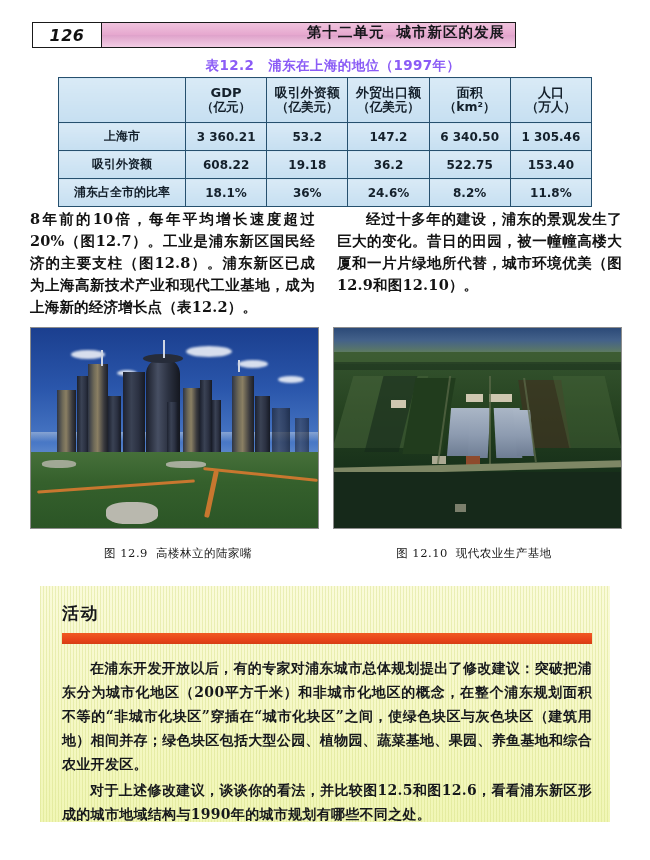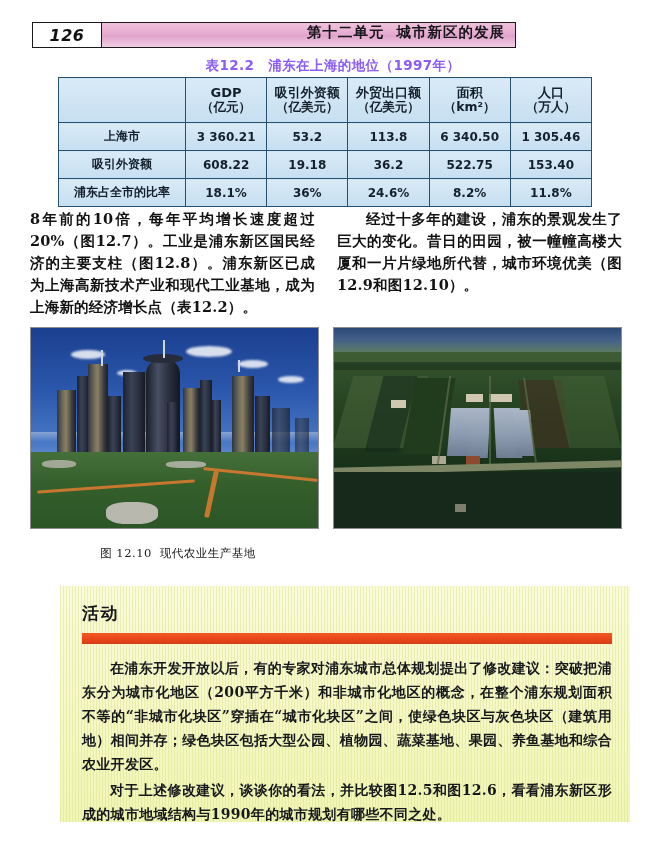--- a/index.html
+++ b/index.html
@@ -248,21 +248,21 @@
     font-size: 11.5px;
     color: #1a1a1a;
     font-family: "DejaVu Serif", "Liberation Serif", serif;
     letter-spacing: 0.5px;
   }
   .caption .num { margin-right: 8px; }
 
   
   .activity-box {
     position: absolute;
-    left: 60px;
+    left: 40px;
     top: 586px;
     width: 570px;
     height: 236px;
     background:
       repeating-linear-gradient(90deg,
         rgba(220,228,150,0.55) 0px,
         rgba(220,228,150,0.55) 1px,
         rgba(248,250,212,0.25) 1px,
         rgba(248,250,212,0.25) 3px),
       linear-gradient(180deg, #fbfbdc 0%, #f6f8c6 45%, #eef5ab 100%);
@@ -332,21 +332,21 @@
         <span>人口</span>
         <span class="hdr-line2">（万人）</span>
       </td>
     </tr>
   </thead>
   <tbody>
     <tr>
       <td class="col-label">上海市</td>
       <td>3 360.21</td>
       <td>53.2</td>
-      <td>113.8</td>
+      <td>147.2</td>
       <td>6 340.50</td>
       <td>1 305.46</td>
     </tr>
     <tr>
       <td class="col-label">吸引外资额</td>
       <td>608.22</td>
       <td>19.18</td>
       <td>36.2</td>
       <td>522.75</td>
       <td>153.40</td>
@@ -441,20 +441,23 @@
     <div class="levee" style="left:68%;top:25%;width:2px;height:42%;transform:skewX(8deg);opacity:.7;"></div>
 
     <div class="levee" style="left:0;top:68%;width:100%;height:7px;background:#7e8765;transform:rotate(-1.5deg);"></div>
     <div class="field dark" style="left:0;top:72%;width:100%;height:28%;"></div>
     <div class="bldg-small" style="left:42%;top:88%;width:4%;height:4%;opacity:.55;"></div>
   </div>
 </div>
 
 <div class="caption-row">
   <div class="caption">
+    <span class="num">图 12.9</span><span>高楼林立的陆家嘴</span>
+  </div>
+  <div class="caption">
     <span class="num">图 12.10</span><span>现代农业生产基地</span>
   </div>
 </div>
 
 <div class="activity-box">
   <div class="activity-title">活动</div>
   <div class="activity-rule"></div>
   <div class="activity-text">
     <p>在浦东开发开放以后，有的专家对浦东城市总体规划提出了修改建议：突破把浦东分为城市化地区（200平方千米）和非城市化地区的概念，在整个浦东规划面积不等的“非城市化块区”穿插在“城市化块区”之间，使绿色块区与灰色块区（建筑用地）相间并存；绿色块区包括大型公园、植物园、蔬菜基地、果园、养鱼基地和综合农业开发区。</p>
     <p>对于上述修改建议，谈谈你的看法，并比较图12.5和图12.6，看看浦东新区形成的城市地域结构与1990年的城市规划有哪些不同之处。</p>

